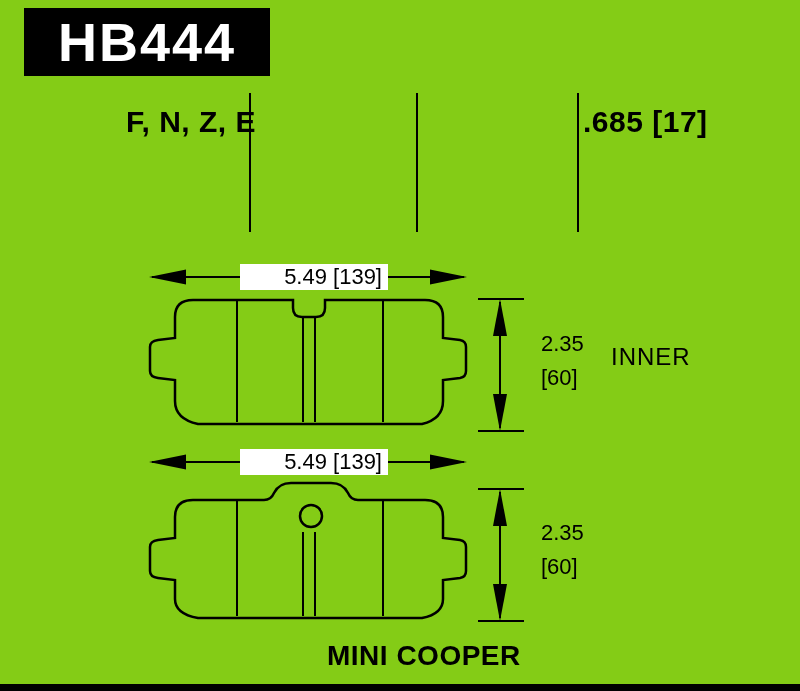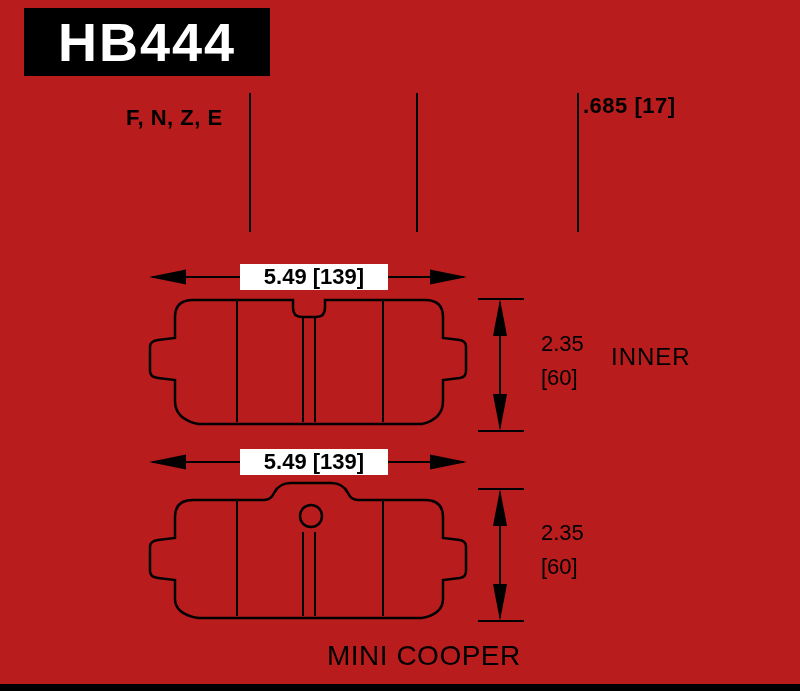--- a/index.html
+++ b/index.html
@@ -1,26 +1,26 @@
 <!DOCTYPE html>
 <html><head>
 <meta charset="utf-8">
 <style>
   html,body{margin:0;padding:0;background:#fff;}
   body{width:800px;height:691px;position:relative;font-family:"Liberation Sans",sans-serif;color:#000;overflow:hidden;}
-  .page{position:absolute;left:0;top:0;width:800px;height:691px;background:#b91c1c;outline:1px solid #c8c8c8;}
+  .page{position:absolute;left:0;top:0;width:800px;height:691px;background:#84cc16;outline:1px solid #c8c8c8;}
   .abs{position:absolute;}
   .txt{white-space:nowrap;color:#000;}
   .plate{left:24px;top:8px;width:246px;height:68px;background:#000;color:#fff;display:flex;align-items:center;justify-content:center;}
   .plate .txt{font-size:54px;font-weight:700;letter-spacing:2px;color:#fff;}
-  .spec{font-size:22px;font-weight:700;letter-spacing:0.5px;}
+  .spec{font-size:30px;font-weight:700;letter-spacing:0.5px;}
   .dim{font-size:22px;font-weight:400;}
-  .dim-h{background:#fff;padding:0 6px;text-align:center;font-weight:bold;}
+  .dim-h{background:#fff;padding:0 6px;text-align:right;}
   .sidelabel{font-size:24px;font-weight:400;letter-spacing:1px;}
-  .vehicle{font-size:28px;font-weight:400;letter-spacing:0.5px;}
+  .vehicle{font-size:28px;font-weight:700;letter-spacing:0.5px;}
   .botbar{left:0;top:684px;width:800px;height:7px;background:#000;}
   svg line,svg path,svg circle{stroke:#000;fill:none;}
   svg polygon{fill:#000;stroke:none;}
 </style>
 </head>
 <body>
 
 <div class="page">
 
   <svg class="abs" style="left:0;top:0;" width="800" height="691" viewBox="0 0 800 691">
@@ -80,21 +80,21 @@
       <polygon points="500,489 493,526 507,526"></polygon>
       <polygon points="500,621 493,584 507,584"></polygon>
     </g>
   </svg>
 
   <div class="abs plate">
     <span class="txt">HB444</span>
   </div>
 
   <div class="abs txt spec" style="left:126px;top:105px;">F, N, Z, E</div>
-  <div class="abs txt spec" style="left:583px;top:93px;">.685 [17]</div>
+  <div class="abs txt spec" style="left:583px;top:105px;">.685 [17]</div>
 
   <div class="abs txt dim dim-h" style="left:240px;top:264px;width:136px;">5.49 [139]</div>
   <div class="abs txt dim" style="left:541px;top:331px;">2.35</div>
   <div class="abs txt dim" style="left:541px;top:365px;">[60]</div>
   <div class="abs txt sidelabel" style="left:611px;top:343px;text-align:center;">INNER</div>
 
   <div class="abs txt dim dim-h" style="left:240px;top:449px;width:136px;">5.49 [139]</div>
   <div class="abs txt dim" style="left:541px;top:520px;">2.35</div>
   <div class="abs txt dim" style="left:541px;top:554px;">[60]</div>
 

